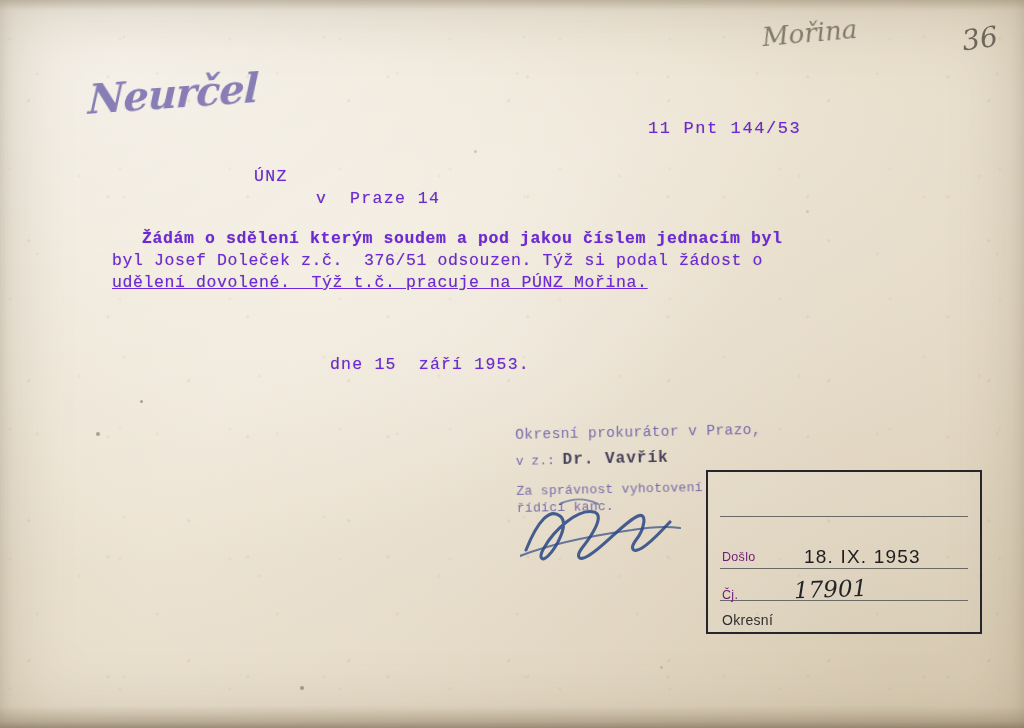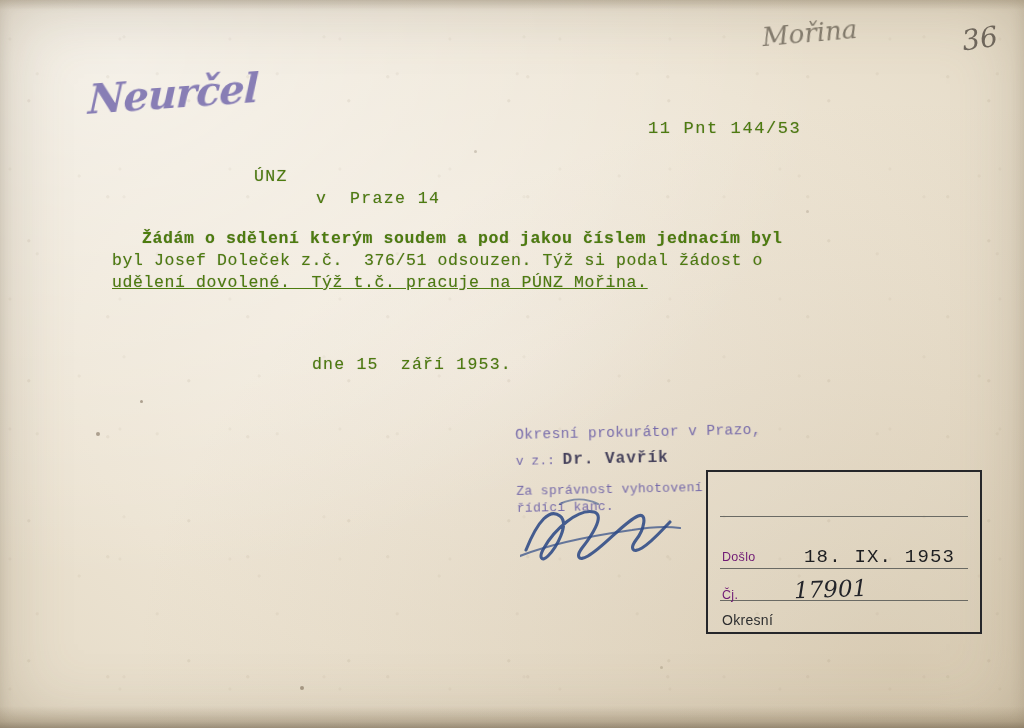--- a/index.html
+++ b/index.html
@@ -62,21 +62,21 @@
   .txt {
     position: absolute;
     white-space: pre;
     color: #1b1a18;
     font-family: "Liberation Mono", monospace;
     letter-spacing: 0.6px;
   }
   .typed {
     font-size: 16.5px;
     line-height: 22px;
-    color: #4d7c0f;
+    color: #6d28d9;
     text-shadow: 0 0 1px rgba(40,36,30,0.35);
   }
   .refnum { font-size: 17px; letter-spacing: 1.6px; }
 
   
   #neural-stamp {
     position: absolute;
     left: 88px;
     top: 70px;
     font-family: "DejaVu Serif", serif;
@@ -161,21 +161,21 @@
     position: absolute;
     font-family: "Liberation Sans", sans-serif;
     font-size: 12.5px;
     color: #701a75;
     letter-spacing: .3px;
   }
   #reg-date {
     position: absolute;
     left: 96px;
     top: 74px;
-    font-family: Liberation Mono, monospace;
+    font-family: Liberation Sans, sans-serif;
     font-size: 19px;
     letter-spacing: 1.2px;
     color: #1d1e21;
   }
   #reg-cj {
     position: absolute;
     left: 86px;
     top: 104px;
     font-family: "DejaVu Serif", serif;
     font-style: italic;
@@ -212,21 +212,21 @@
 
   <div class="txt typed refnum" style="left:648px;top:118px;">11 Pnt 144/53</div>
 
   <div class="txt typed" style="left:254px;top:166px;letter-spacing:1.4px;">ÚNZ</div>
   <div class="txt typed" style="left:316px;top:188px;letter-spacing:1.4px;">v  Praze 14</div>
 
   <div class="txt typed" style="left:142px;top:228px;font-weight:bold;">Žádám o sdělení kterým soudem a pod jakou číslem jednacím byl</div>
   <div class="txt typed" style="left:112px;top:250px;">byl Josef Doleček z.č.  376/51 odsouzen. Týž si podal žádost o</div>
   <div class="txt typed" style="left:112px;top:272px;text-decoration:underline;">udělení dovolené.  Týž t.č. pracuje na PÚNZ Mořina.</div>
 
-  <div class="txt typed" style="left:312px;top:354px;letter-spacing:1.2px;">dne 15  září 1953.</div>
+  <div class="txt typed" style="left:330px;top:354px;letter-spacing:1.2px;">dne 15  září 1953.</div>
 
   <div id="purple-stamp">
     <div class="l1">Okresní prokurátor v Prazo,</div>
     <div class="l2">
       <span>v z.:</span>
       <b>Dr. Vavřík</b>
     </div>
     <div class="l3">Za správnost vyhotovení</div>
     <div class="l4">řídící kanc.</div>
   </div>

